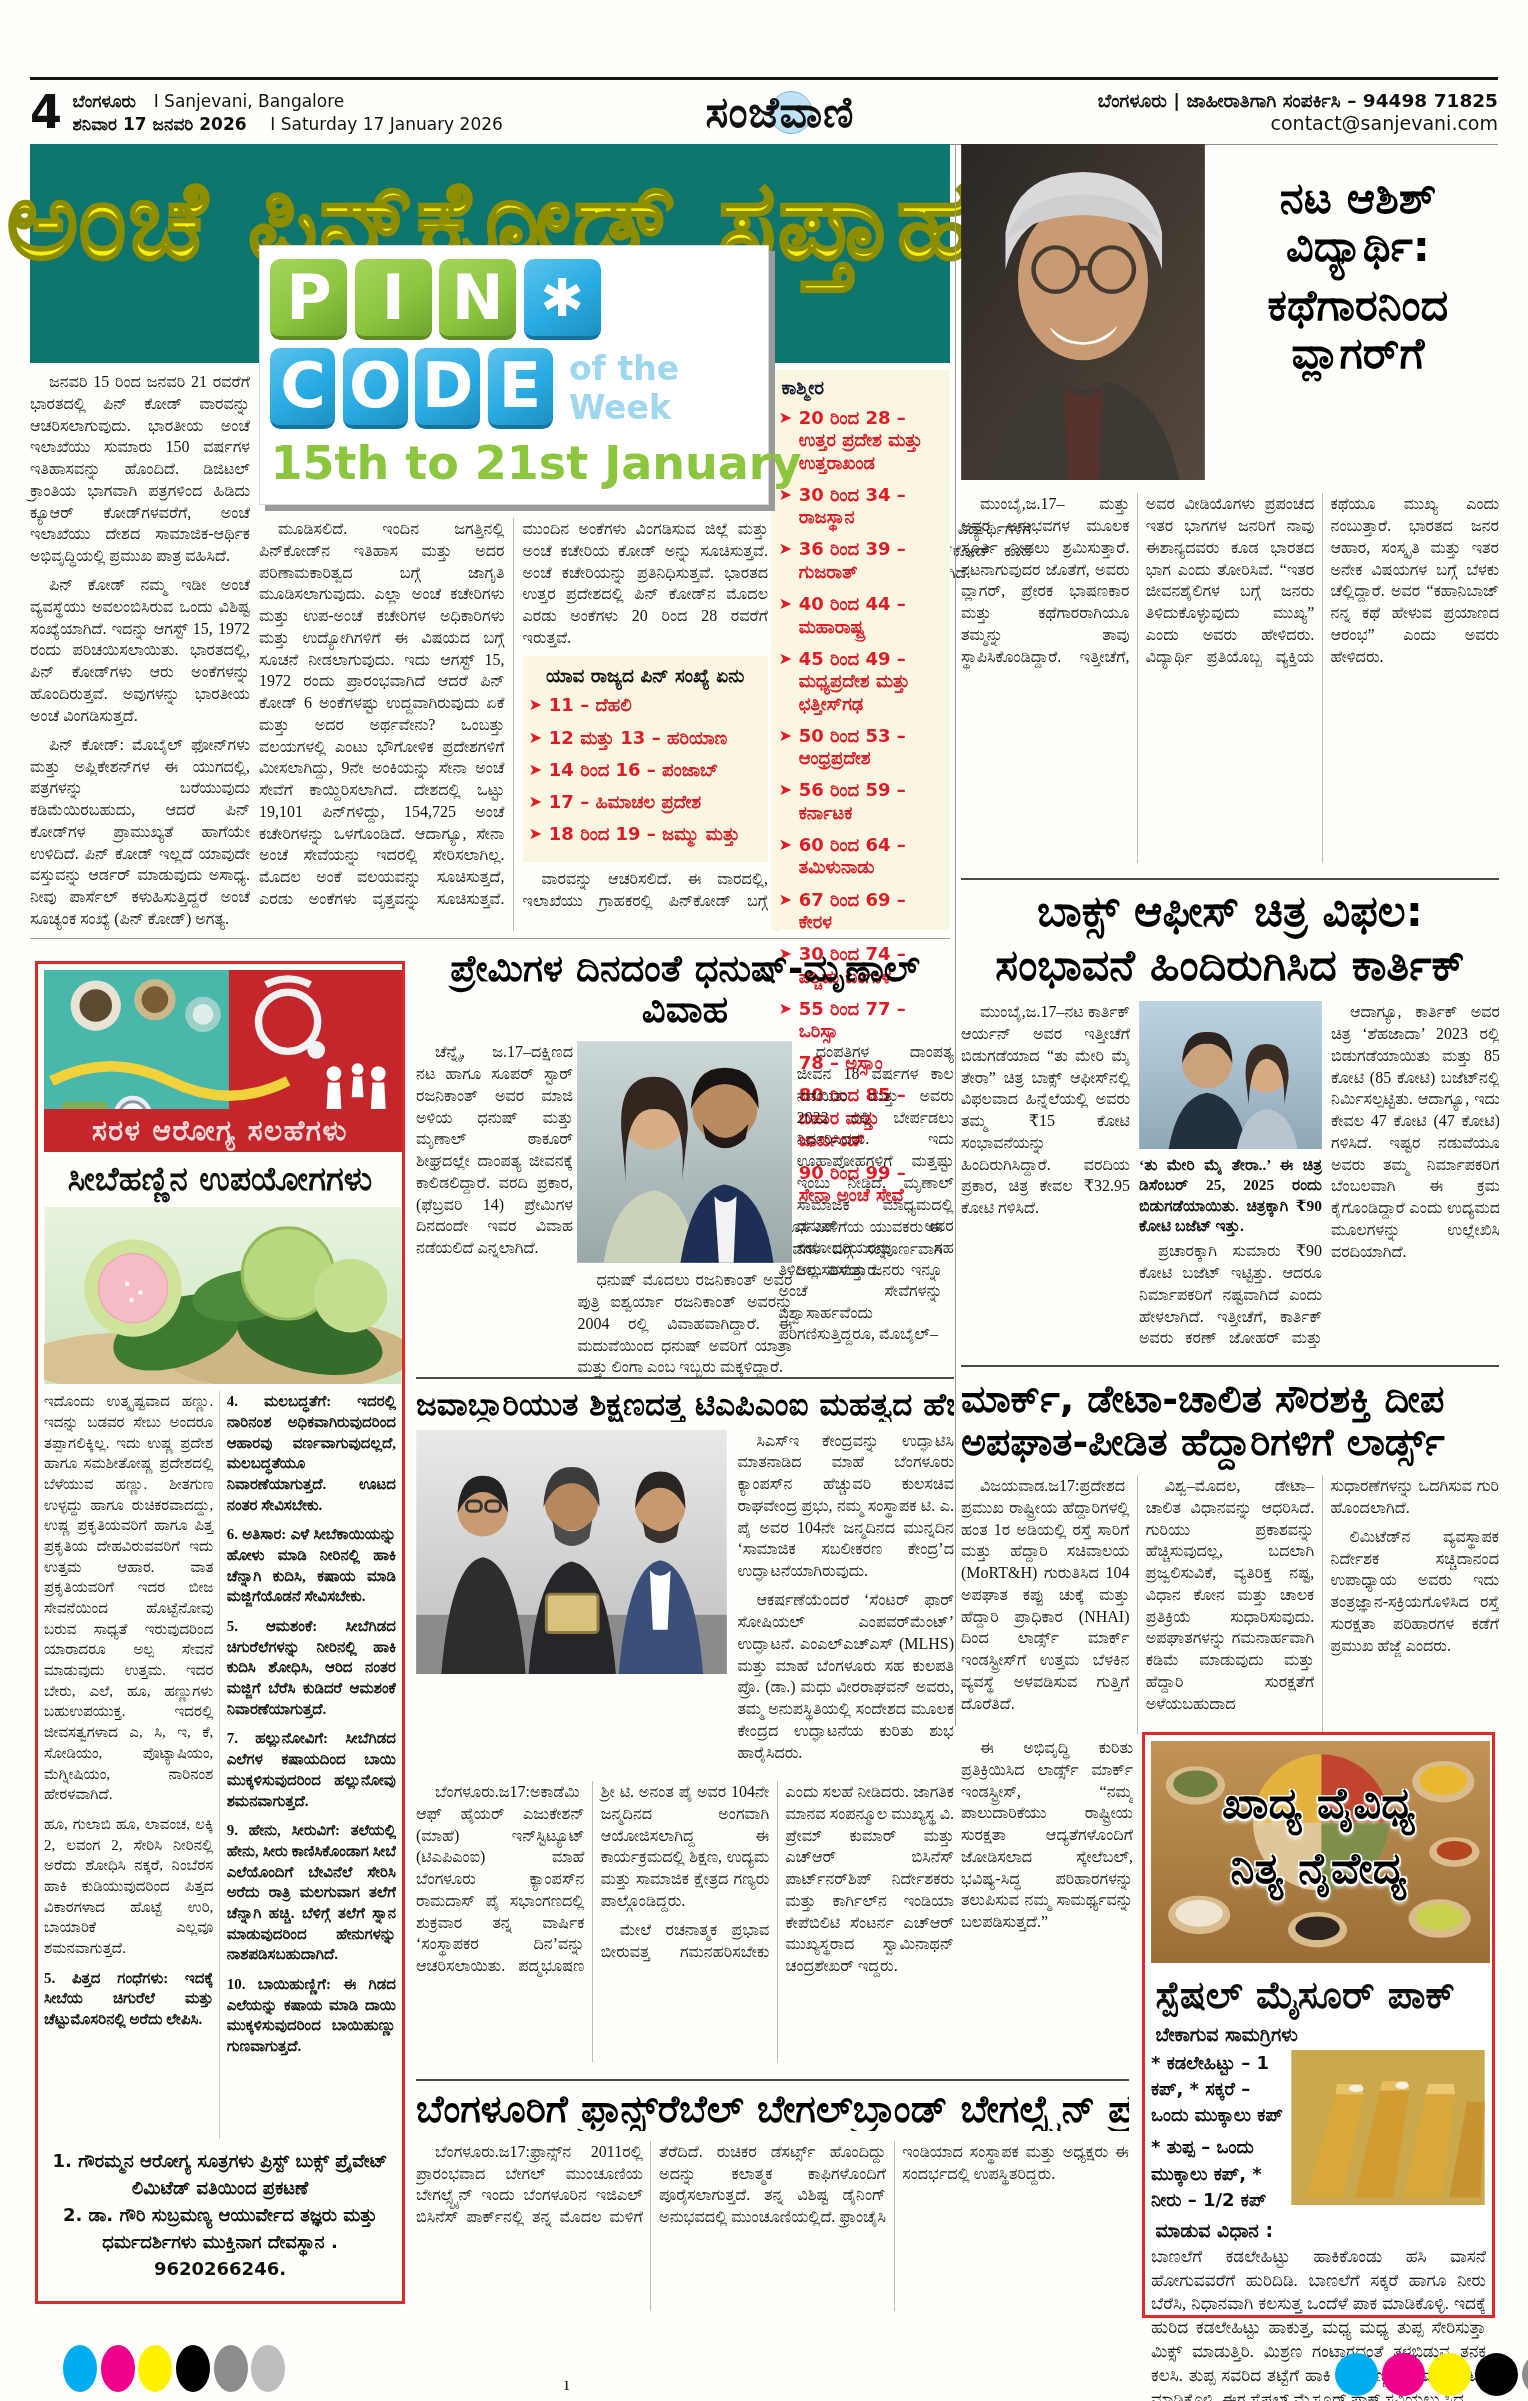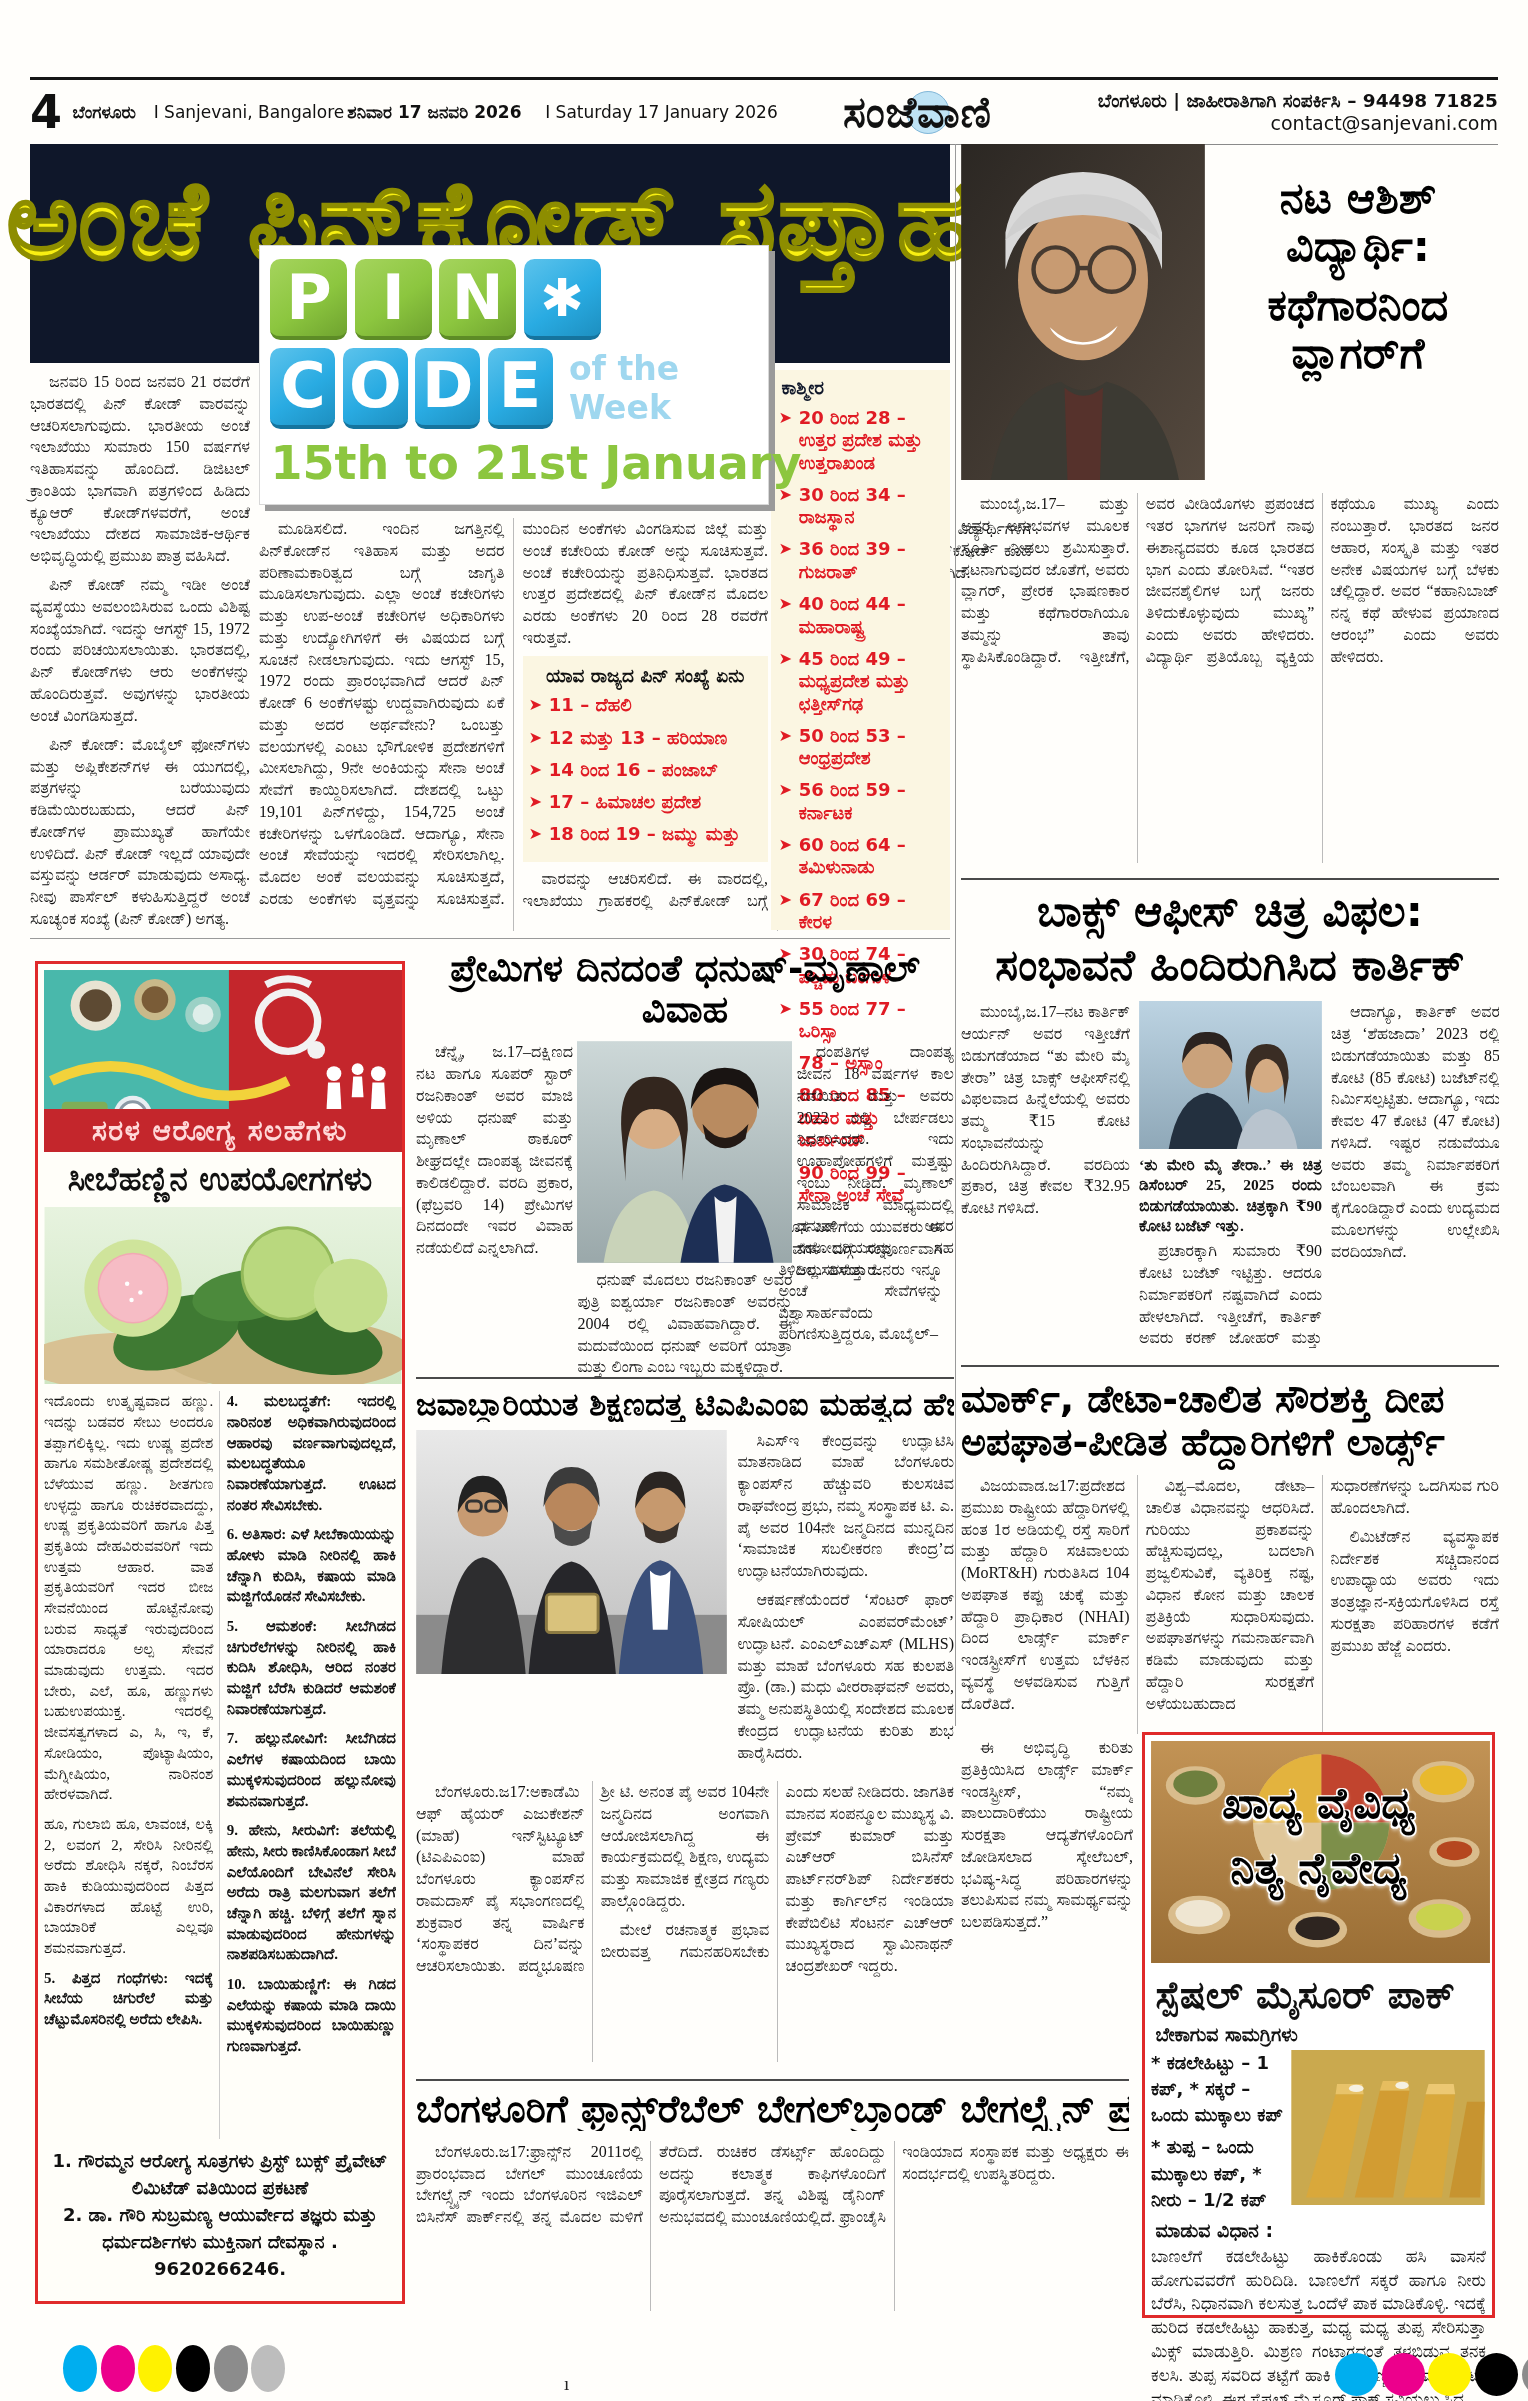--- a/index.html
+++ b/index.html
@@ -6,31 +6,31 @@
   .page{position:relative;width:1528px;height:2401px;background:#fffefb;margin:0 auto;
         font-family:"Liberation Serif","DejaVu Serif",serif;color:#111;overflow:hidden;}
   .abs{position:absolute;}
   
   .header{position:absolute;top:77px;left:30px;width:1468px;height:64px;
           border-top:3px solid #161616;border-bottom:1.5px solid #8a8a8a;
           display:flex;align-items:center;justify-content:space-between;
           font-family:"DejaVu Sans","Liberation Sans",sans-serif;}
   .hdr-left{display:flex;align-items:center;gap:10.4px;}
   .pgnum{font-size:46px;font-weight:700;line-height:1;}
-  .hdr-lines{display:flex;flex-direction:row;gap:3px;font-size:17px;font-weight:700;}
+  .hdr-lines{display:flex;flex-direction:column;gap:3px;font-size:17px;font-weight:700;}
   .hdr-lines .en{font-weight:400;}
   .masthead{position:relative;font-size:43px;font-weight:900;letter-spacing:0.7px;
             font-family:"DejaVu Sans","Liberation Sans",sans-serif;}
   .masthead .globe{position:absolute;left:50%;top:50%;transform:translate(-10.4px,-21px);
             width:41px;height:41px;border-radius:50%;background:#bfe3f5;border:1.5px solid #7fb6d8;z-index:0;}
   .masthead .mtxt{position:relative;z-index:1;}
   .hdr-right{text-align:right;font-size:18.5px;font-weight:700;margin-left:41px;}
   .hdr-right .mail{font-weight:400;font-size:19px;}
   
-  .pin-banner{position:absolute;top:144px;left:30px;width:920px;height:219px;background:#0f172a;
+  .pin-banner{position:absolute;top:144px;left:30px;width:920px;height:219px;background:#0f766e;
               display:flex;align-items:flex-start;justify-content:center;}
   .pin-head{font-family:"DejaVu Sans","Liberation Sans",sans-serif;font-size:109px;font-weight:900;
             color:#f8ef12;-webkit-text-stroke:2.2px #8d8d00;letter-spacing:1.5px;margin-top:13.3px;white-space:nowrap;}
   .pin-graphic{position:absolute;top:245px;left:259px;width:510px;height:260px;background:#fff;
                border:1.5px solid #d8d8d8;box-shadow:6px 6px 0 #9a9a9a;padding:13.3px 10.4px;box-sizing:border-box;
                font-family:"DejaVu Sans","Liberation Sans",sans-serif;z-index:5;}
   .tile-row{display:flex;gap:7.4px;align-items:flex-start;}
   .tile{width:77px;height:77px;border-radius:10.4px;color:#fff;font-size:62px;font-weight:900;
         display:flex;align-items:center;justify-content:center;line-height:1;}
   .tile.green{background:linear-gradient(145deg,#a5d45d,#8cc63f 55%,#6fa32f);border-bottom:4.4px solid #5d8c26;}

